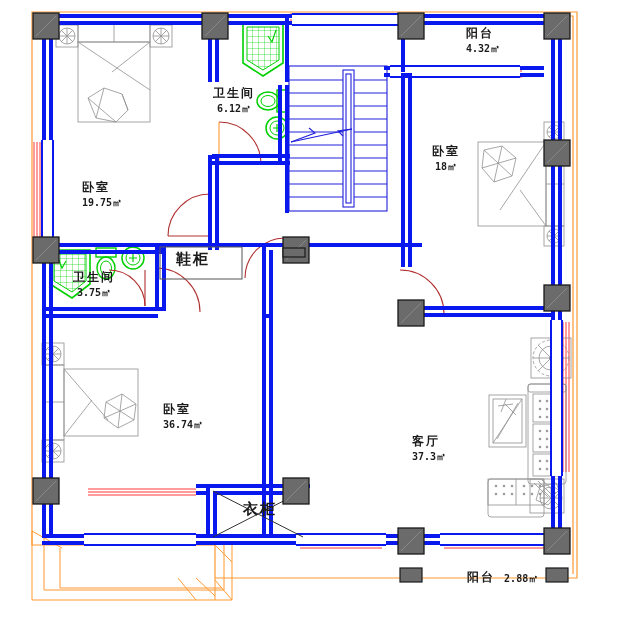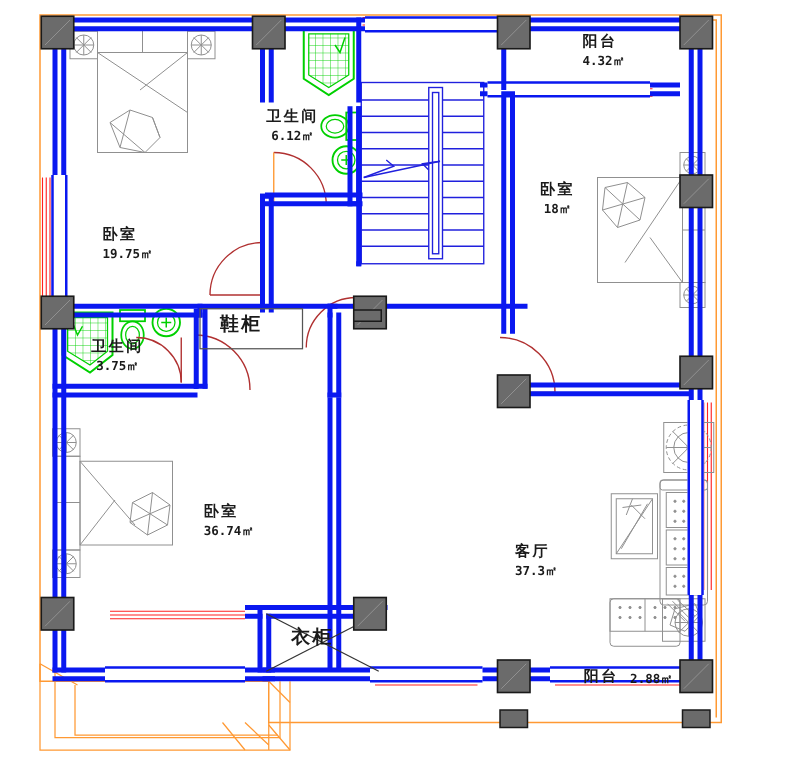--- a/index.html
+++ b/index.html
@@ -539,21 +539,21 @@
   <div class="lbl" style="left:163px;top:404px;">
     <span class="name">卧室</span>
     <span class="area">36.74㎡</span>
   </div>
 
   <div class="lbl" style="left:412px;top:424px;margin-top:12px;">
     <span class="name">客厅</span>
     <span class="area">37.3㎡</span>
   </div>
 
-  <div class="lbl inline" style="left:467px;top:532px;">
+  <div class="lbl inline" style="left:467px;top:568px;">
     <span class="name">阳台</span>
     <span class="area">2.88㎡</span>
   </div>
 
   <div class="cab" style="left:176px;top:250px;">鞋柜</div>
-  <div class="cab" style="left:233px;top:500px;">衣柜</div>
+  <div class="cab" style="left:243px;top:500px;">衣柜</div>
 
 </div>
 
 </body></html>

